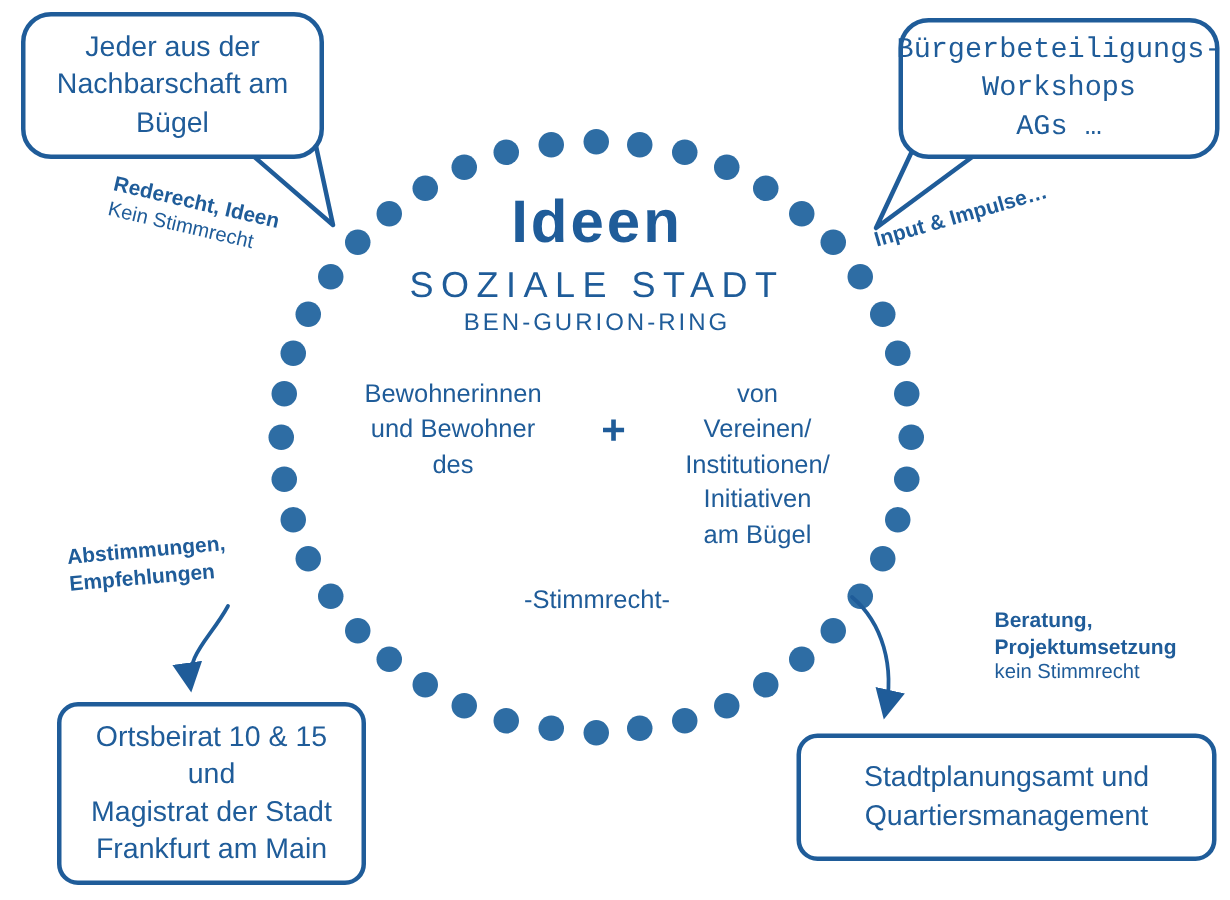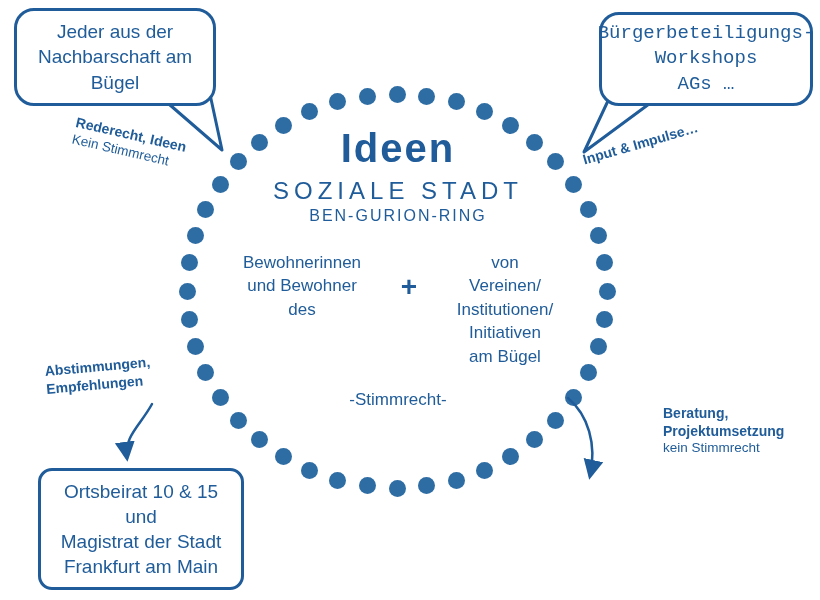--- a/index.html
+++ b/index.html
@@ -156,20 +156,24 @@
     <div>AGs …</div>
   </div>
 
   <div id="box-bl" class="bubble box">
     <div>Ortsbeirat 10 &amp; 15</div>
     <div>und</div>
     <div>Magistrat der Stadt</div>
     <div>Frankfurt am Main</div>
   </div>
 
+  <div id="box-br" class="bubble box">
+    <div>Stadtplanungsamt und</div>
+    <div>Quartiersmanagement</div>
+  </div>
 
   <div id="label-tl" class="side-label">
     <div class="b">Rederecht, Ideen</div>
     <div class="n">Kein Stimmrecht</div>
   </div>
 
   <div id="label-tr" class="side-label">
     <div class="b">Input &amp; Impulse…</div>
   </div>
 

